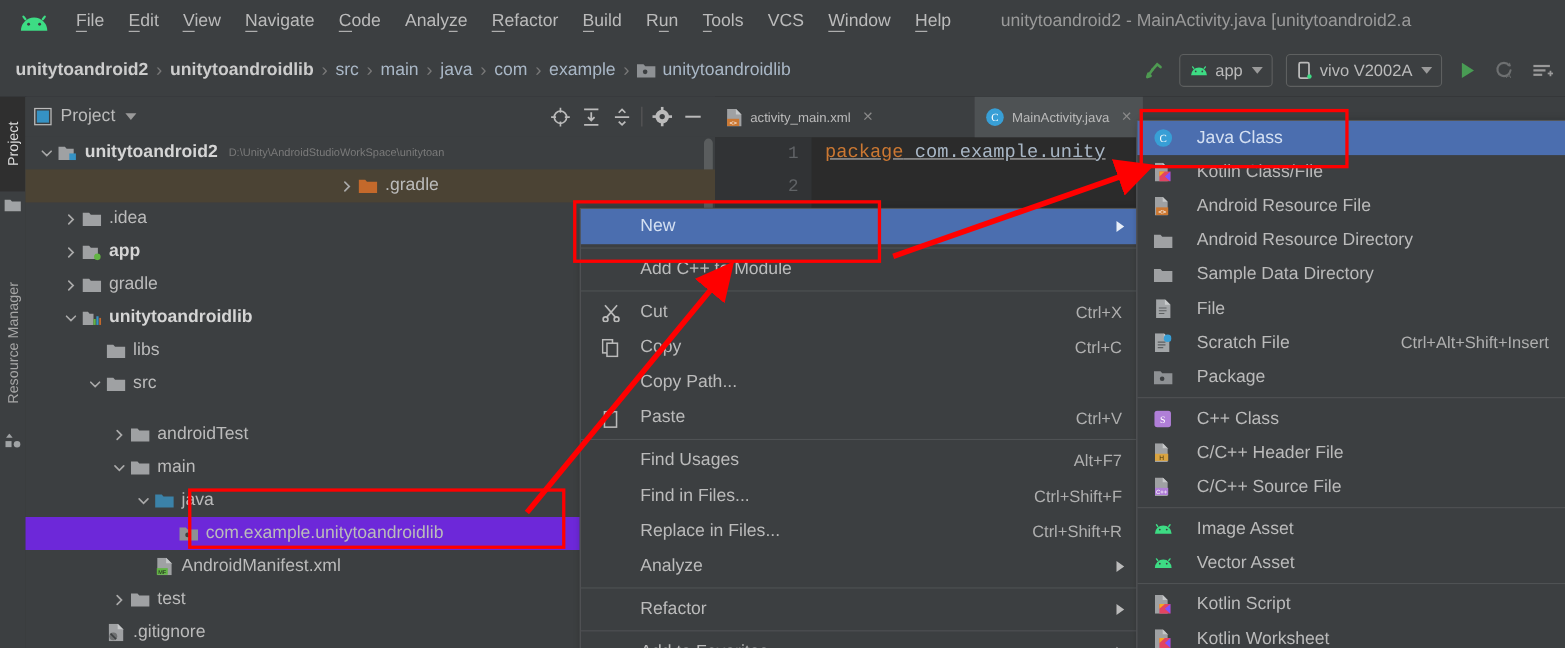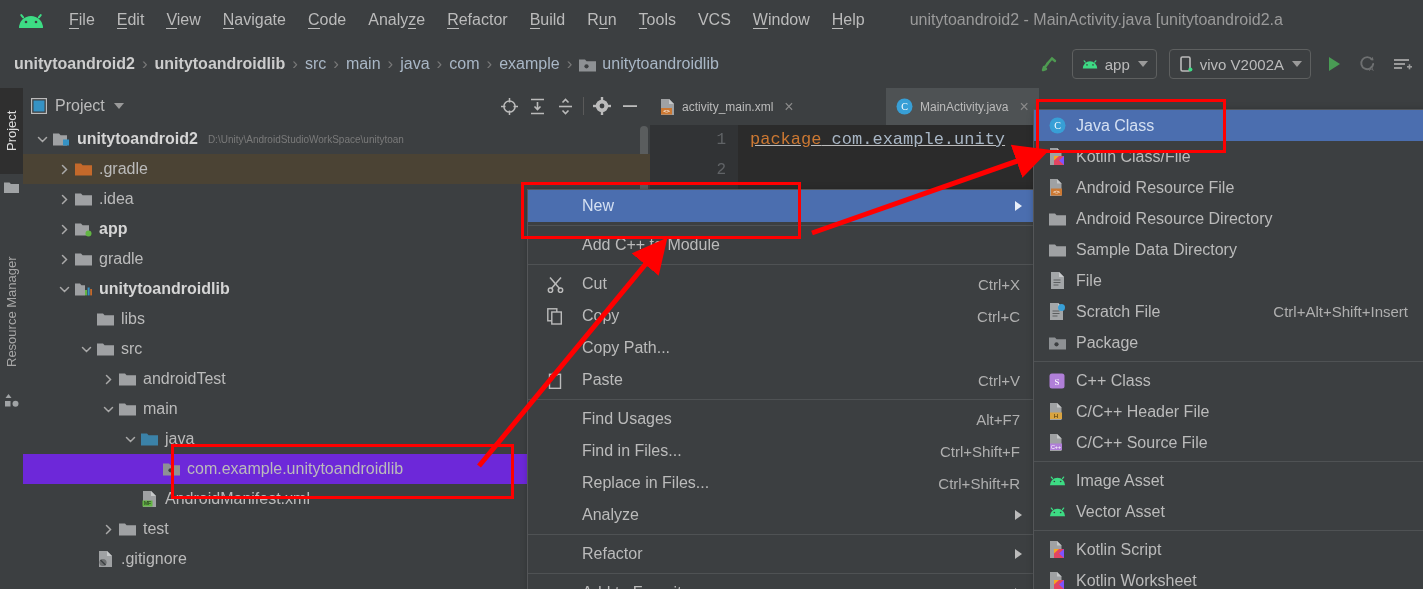--- a/index.html
+++ b/index.html
@@ -101,21 +101,21 @@
   .mrow.hl .marrow{border-left-color:#E8EEF8;}
   .msep{height:1px;background:#4F5254;margin:3px 0;}
   
   #submenu{
     position:absolute;left:1033px;top:109px;width:390px;
     background:#3C3F41;border:1px solid #545658;
     box-shadow:3px 3px 8px rgba(0,0,0,.45);
   }
   #submenu .mrow{height:31px;}
   #submenu .mic{margin-left:10px;}
-  #submenu .mlab{margin-left:6px;}
+  #submenu .mlab{margin-left:18px;}
   
   .redbox{position:absolute;border:3px solid #FF0000;pointer-events:none;}
   #annot-svg{position:absolute;left:0;top:0;width:1423px;height:589px;pointer-events:none;}
 </style>
 </head>
 <body>
 
 <div id="menubar">
   <span class="logo">
     <svg width="30" height="19" viewBox="0 0 30 19">
@@ -307,21 +307,21 @@
         </span>
         <span class="tico" style="display: flex; align-items: center;">
           <svg width="17" height="15" viewBox="0 0 17 15">
             <path d="M0 1.5h6l1.6 1.8H14V13.4H0z" fill="#9FA1A3"></path>
             <rect x="10" y="7.5" width="6" height="6" fill="#3592C4"></rect>
           </svg>
         </span>
         <span class="tlabel b">unitytoandroid2</span>
         <span class="tpath">D:\Unity\AndroidStudioWorkSpace\unitytoan</span>
       </div>
-      <div class="trow sel-brown" style="padding-left: 32px;">
+      <div class="trow sel-brown" style="padding-left: 32px; justify-content: center;">
         <span class="tarrow">
           <svg width="11" height="11" viewBox="0 0 11 11">
             <path d="M3.5 1.5 L7.5 5.5 L3.5 9.5" stroke="#A9A9A9" stroke-width="1.5" fill="none" stroke-linecap="round"></path>
           </svg>
         </span>
         <span class="tico" style="display: flex; align-items: center;">
           <svg width="17" height="14" viewBox="0 0 17 14">
             <path d="M0 1.5h6l1.6 1.8H17V13.4H0z" fill="#C4692B"></path>
           </svg>
         </span>
@@ -398,21 +398,21 @@
             <path d="M1.5 3.5 L5.5 7.5 L9.5 3.5" stroke="#A9A9A9" stroke-width="1.5" fill="none" stroke-linecap="round"></path>
           </svg>
         </span>
         <span class="tico" style="display: flex; align-items: center;">
           <svg width="17" height="14" viewBox="0 0 17 14">
             <path d="M0 1.5h6l1.6 1.8H17V13.4H0z" fill="#9FA1A3"></path>
           </svg>
         </span>
         <span class="tlabel">src</span>
       </div>
-      <div class="trow" style="padding-left: 76px;">
+      <div class="trow" style="padding-left: 76px; margin-top: 16px;">
         <span class="tarrow">
           <svg width="11" height="11" viewBox="0 0 11 11">
             <path d="M3.5 1.5 L7.5 5.5 L3.5 9.5" stroke="#A9A9A9" stroke-width="1.5" fill="none" stroke-linecap="round"></path>
           </svg>
         </span>
         <span class="tico" style="display: flex; align-items: center;">
           <svg width="17" height="14" viewBox="0 0 17 14">
             <path d="M0 1.5h6l1.6 1.8H17V13.4H0z" fill="#9FA1A3"></path>
           </svg>
         </span>

